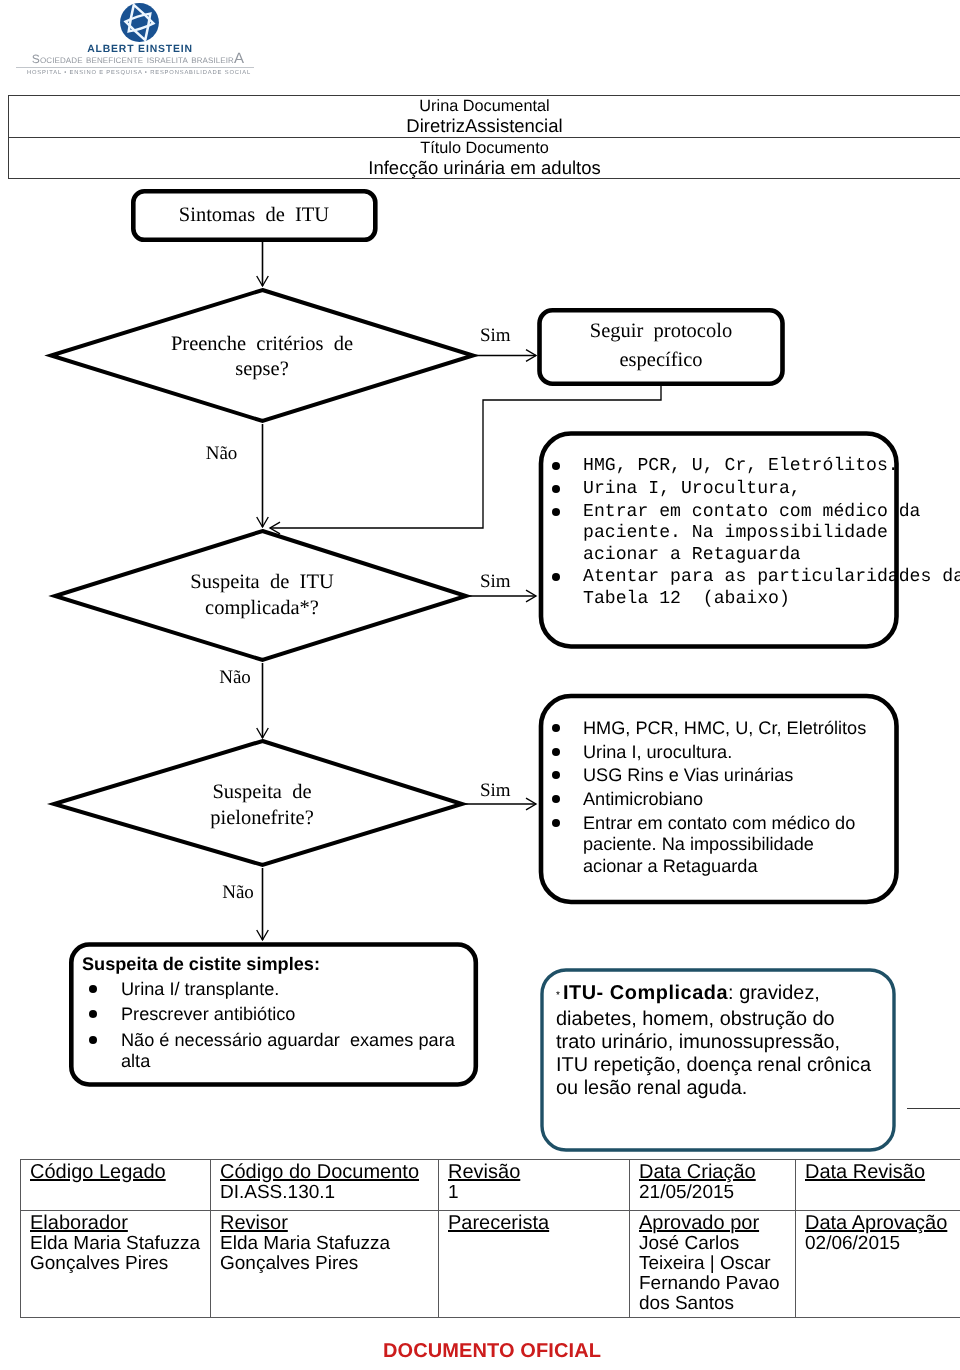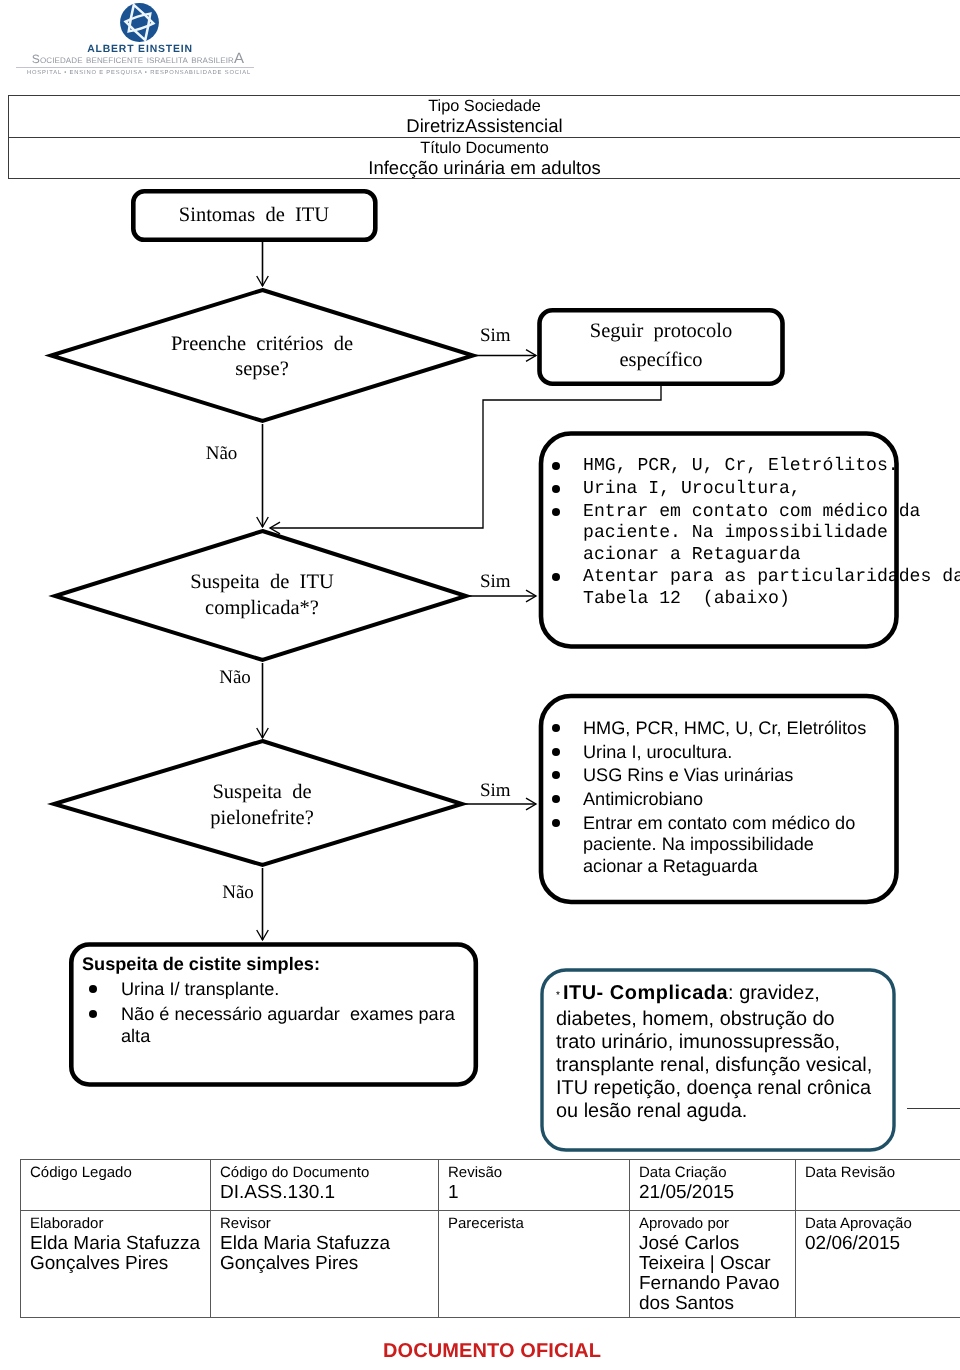--- a/index.html
+++ b/index.html
@@ -31,21 +31,21 @@
   #hdr .hrow:nth-child(2){border-bottom:none;}
   #hdr .hlab{font-size:16.3px;color:#000;line-height:19px;padding-top:1px;}
   #hdr .hval{font-size:18.5px;color:#000;line-height:20px;}
 
   
   #flow{left:0;top:0;width:960px;height:1170px;}
 
   
   #ftbl{left:14px;top:1159px;width:941px;border-collapse:collapse;table-layout:fixed;}
   #ftbl td{border:1px solid #58585A;vertical-align:top;padding:3px 0 2px 9px;box-sizing:border-box;}
-  .flab{font-size:15px;line-height:19.5px;color:#000;white-space:pre-line;}
+  .flab{font-size:20px;line-height:19.5px;color:#000;white-space:pre-line;text-decoration:underline;}
   .fval{font-size:19px;line-height:20.3px;color:#000;white-space:pre-line;}
   #stamp{left:6px;top:1341px;width:960px;text-align:center;font-weight:bold;
      font-size:20px;color:#CC1C1C;letter-spacing:0.1px;line-height:20px;}
   
   #corner{left:901px;top:1108px;width:55px;height:52px;border-top:1.2px solid #3A3A3A;
      border-right:1.2px solid #3A3A3A;box-sizing:border-box;}
   
   .fx-serif{font-family:"Liberation Serif",serif;font-size:20.5px;fill:#000;white-space:pre;}
   .fx-serif.sm{font-size:19px;}
 
@@ -96,21 +96,21 @@
       </g>
     </svg>
     <div id="logo-name">ALBERT EINSTEIN</div>
     <div id="logo-sub"><span>Sociedade beneficente israelita brasileir</span><span id="logo-sub-a">A</span></div>
     <div id="logo-rule"></div>
     <div id="logo-tag">HOSPITAL  •  ENSINO E PESQUISA  •  RESPONSABILIDADE SOCIAL</div>
   </div>
 
   <div class="abs" id="hdr">
     <div class="hrow">
-      <div class="hlab">Tipo Sociedade</div>
+      <div class="hlab">Urina Documental</div>
       <div class="hval">DiretrizAssistencial</div>
     </div>
     <div class="hrow">
       <div class="hlab">Título Documento</div>
       <div class="hval">Infecção urinária em adultos</div>
     </div>
   </div>
 
   <svg class="abs" id="flow" viewBox="0 0 960 1170">
     <defs>
@@ -239,32 +239,37 @@
     <div id="bx3list">
         <div class="li">
           <span class="bu"></span>
           <span class="tx">
             <span class="tl">Urina I/ transplante.</span>
           </span>
         </div>
         <div class="li">
           <span class="bu"></span>
           <span class="tx">
+            <span class="tl">Prescrever antibiótico</span>
+          </span>
+        </div>
+        <div class="li">
+          <span class="bu"></span>
+          <span class="tx">
             <span class="tl">Não é necessário aguardar  exames para</span>
             <span class="tl">alta</span>
           </span>
         </div>
       </div>
   </div>
 
   <div class="abs" id="bx4">
     <div class="nline"><span class="ast">*</span><span class="nb">ITU- Complicada</span><span class="nt">: gravidez,</span></div>
     <div class="nline">diabetes, homem, obstrução do</div>
     <div class="nline">trato urinário, imunossupressão,</div>
-    <div class="nline">transplante renal, disfunção vesical,</div>
     <div class="nline">ITU repetição, doença renal crônica</div>
     <div class="nline">ou lesão renal aguda.</div>
   </div>
 
   <div class="abs" id="corner"></div>
   <table class="abs" id="ftbl">
     <tbody>
         <tr>
       <td style="width:190px;height:51px">
         <div class="flab">Código Legado</div>

